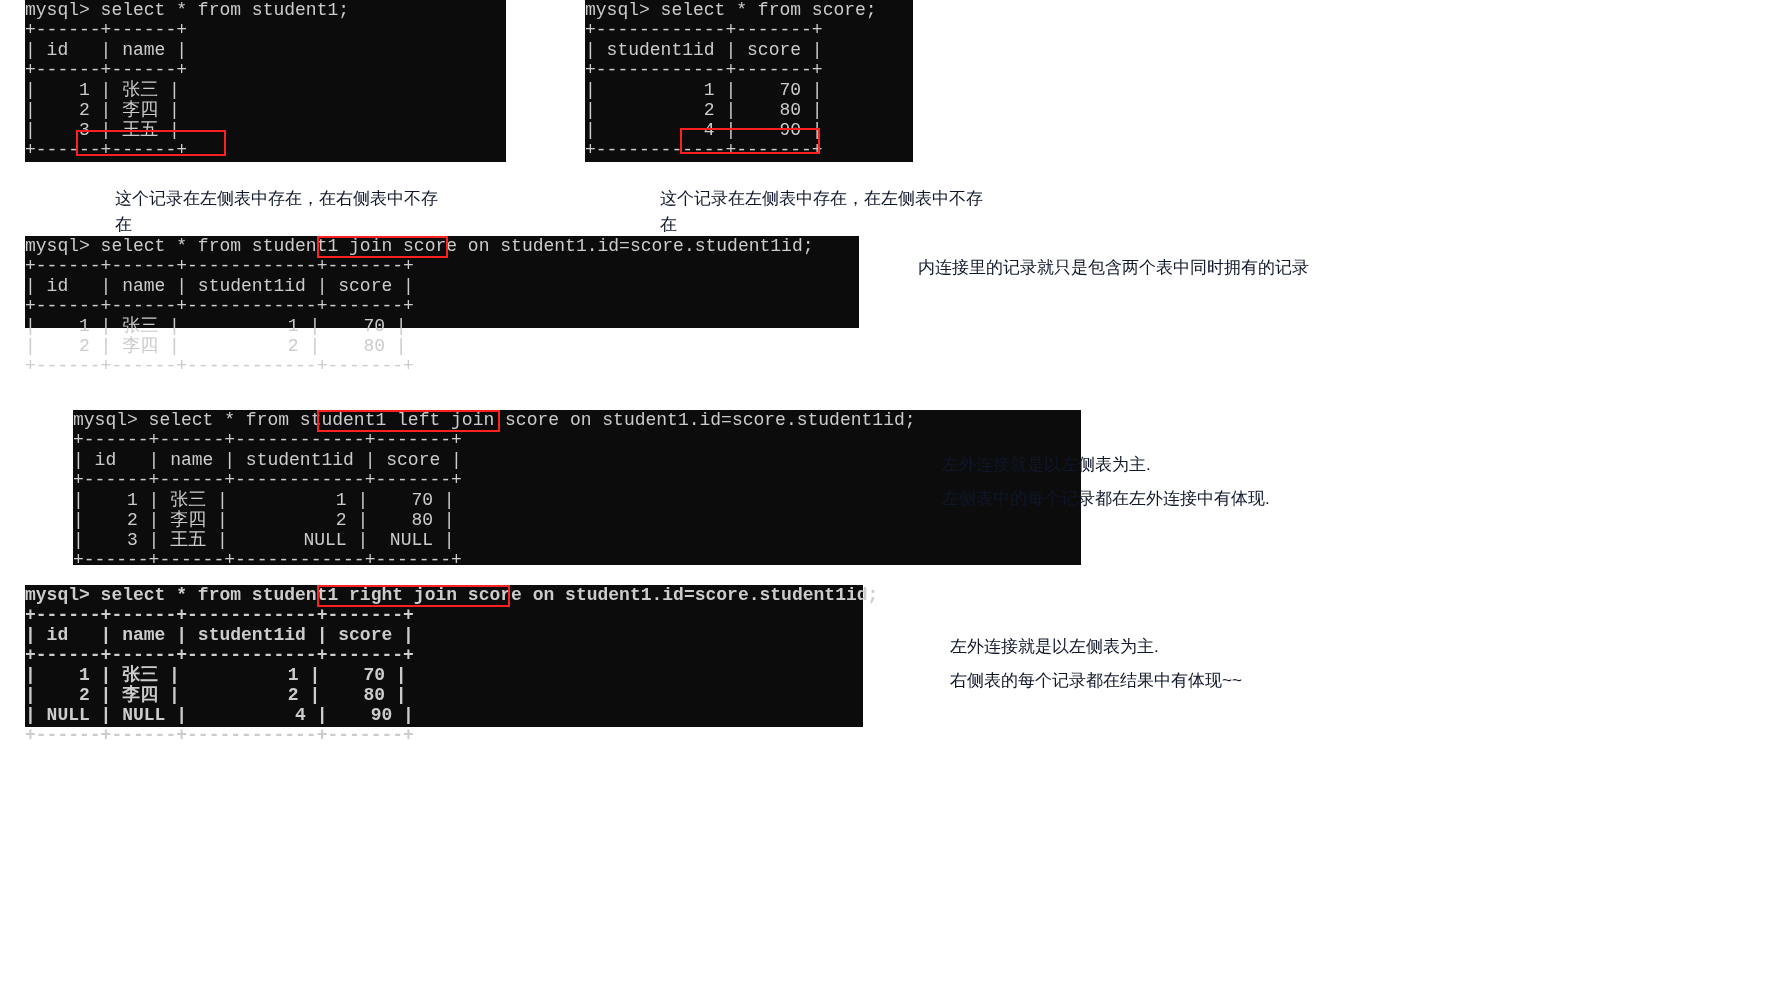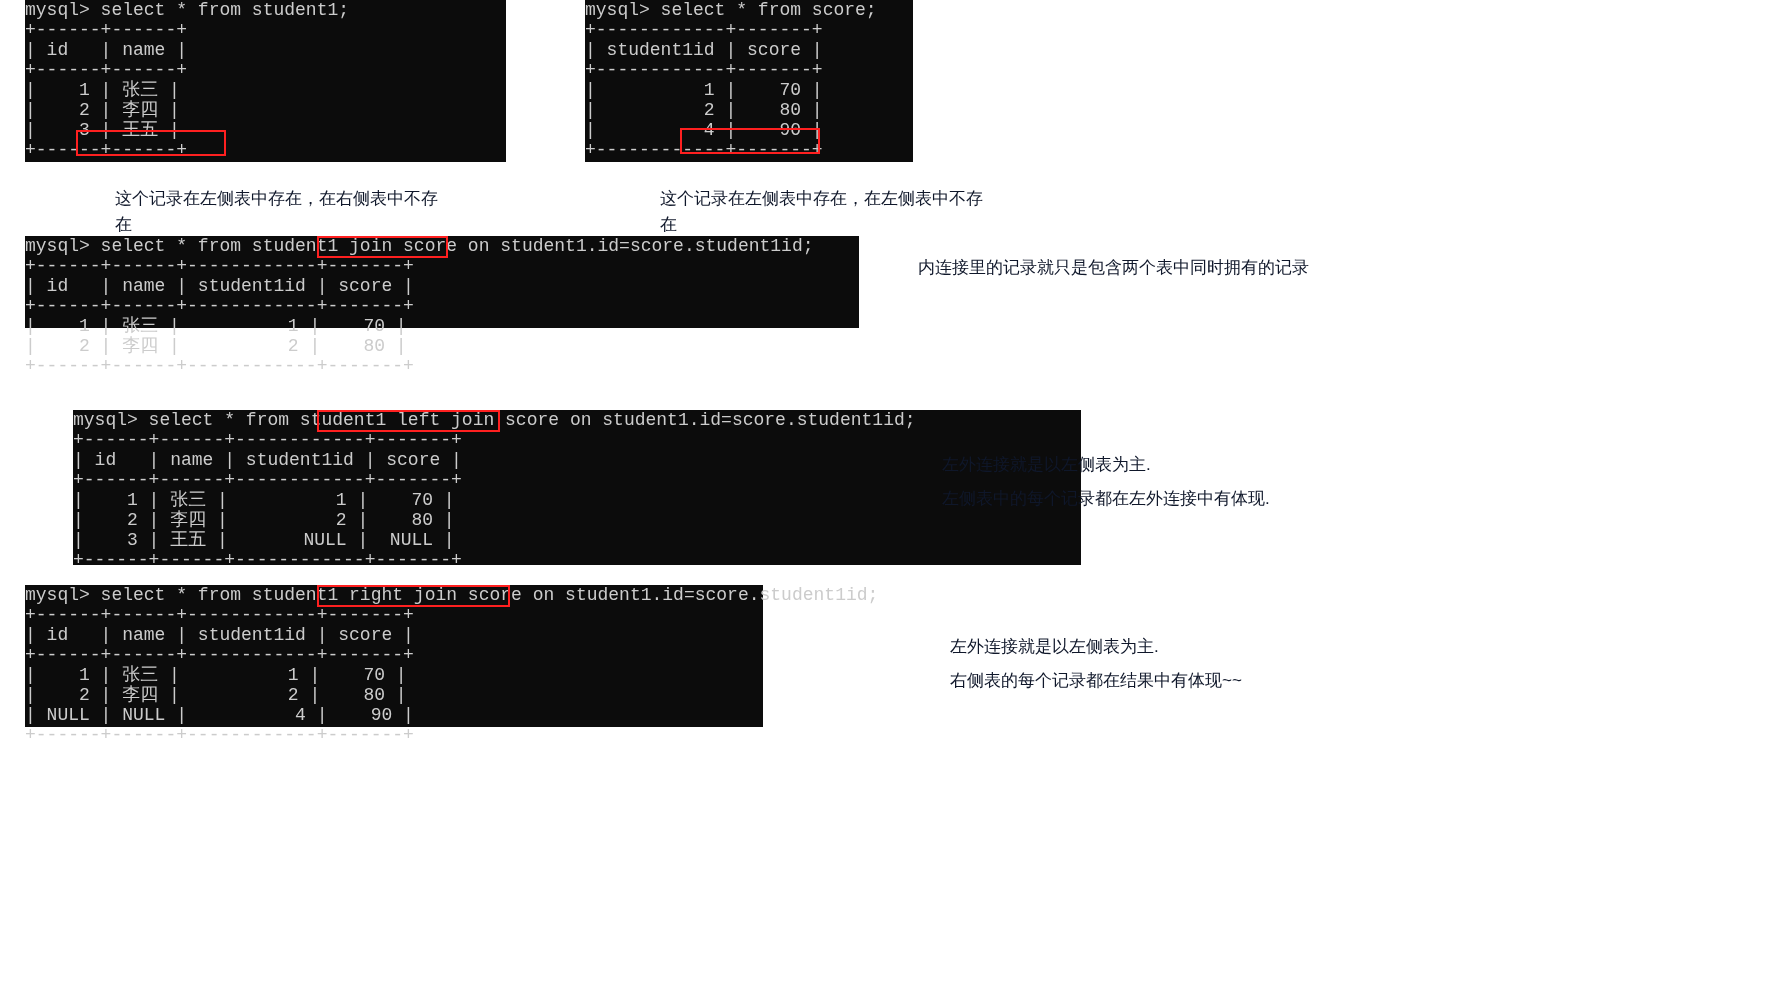--- a/index.html
+++ b/index.html
@@ -79,21 +79,21 @@
 | id   | name | student1id | score |
 +------+------+------------+-------+
 |    1 | 张三 |          1 |    70 |
 |    2 | 李四 |          2 |    80 |
 |    3 | 王五 |       NULL |  NULL |
 +------+------+------------+-------+</div>
 <div class="redbox" style="left:317px; top:410px; width:183px; height:22px;"></div>
 <div class="redtext" style="left:942px; top:448px; line-height:2;">左外连接就是以左侧表为主.
 左侧表中的每个记录都在左外连接中有体现.</div>
 
-<div class="term" style="left:25px; top:585px; width:738px; height:142px;">mysql&gt; select * from student1 right join score on student1.id=score.student1id;
+<div class="term" style="left:25px; top:585px; width:838px; height:142px;font-weight:bold;">mysql&gt; select * from student1 right join score on student1.id=score.student1id;
 +------+------+------------+-------+
 | id   | name | student1id | score |
 +------+------+------------+-------+
 |    1 | 张三 |          1 |    70 |
 |    2 | 李四 |          2 |    80 |
 | NULL | NULL |          4 |    90 |
 +------+------+------------+-------+</div>
 <div class="redbox" style="left:317px; top:585px; width:193px; height:22px;"></div>
 <div class="redtext" style="left:950px; top:630px; line-height:2;">左外连接就是以左侧表为主.
 右侧表的每个记录都在结果中有体现~~</div>

